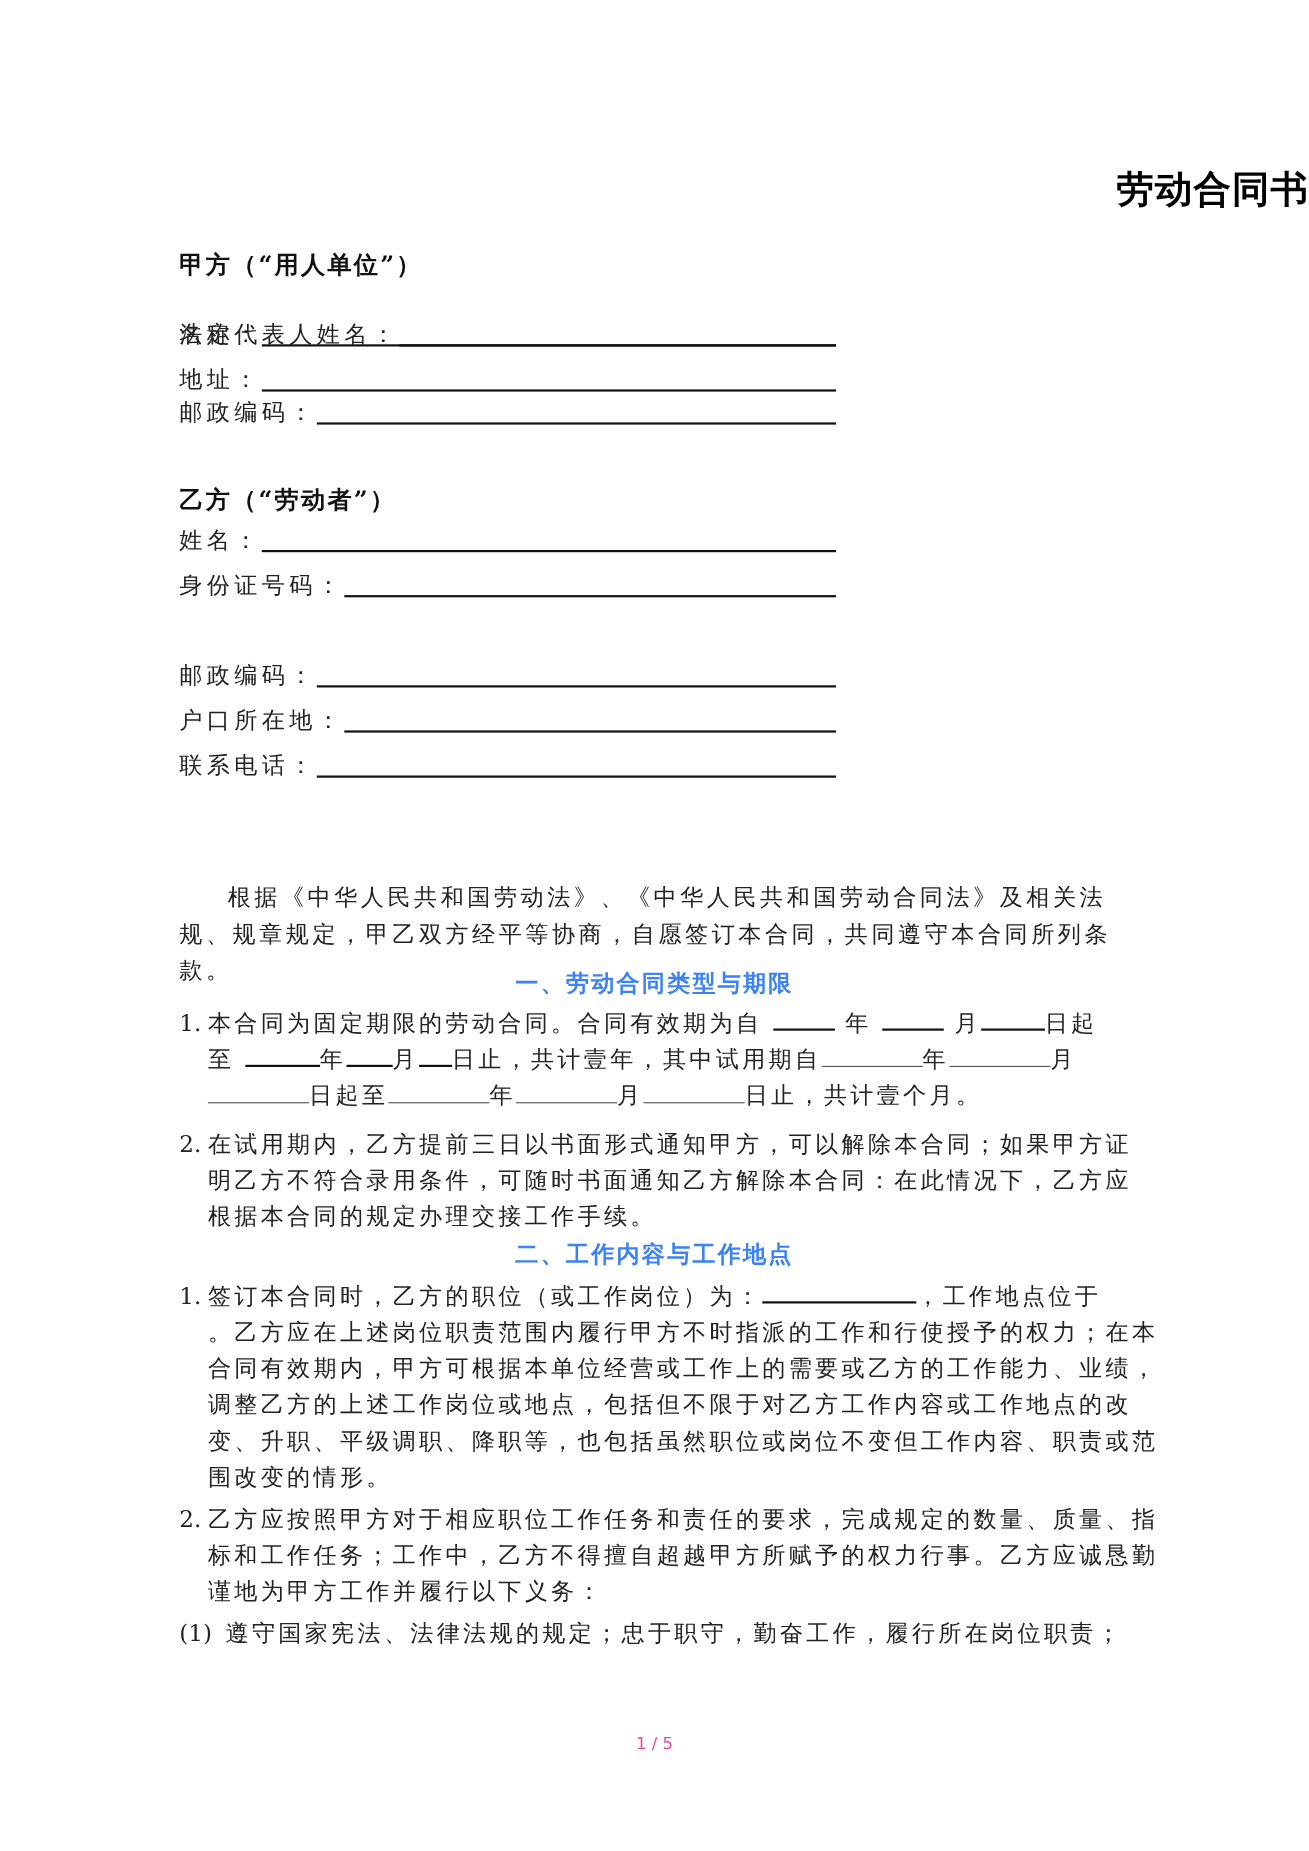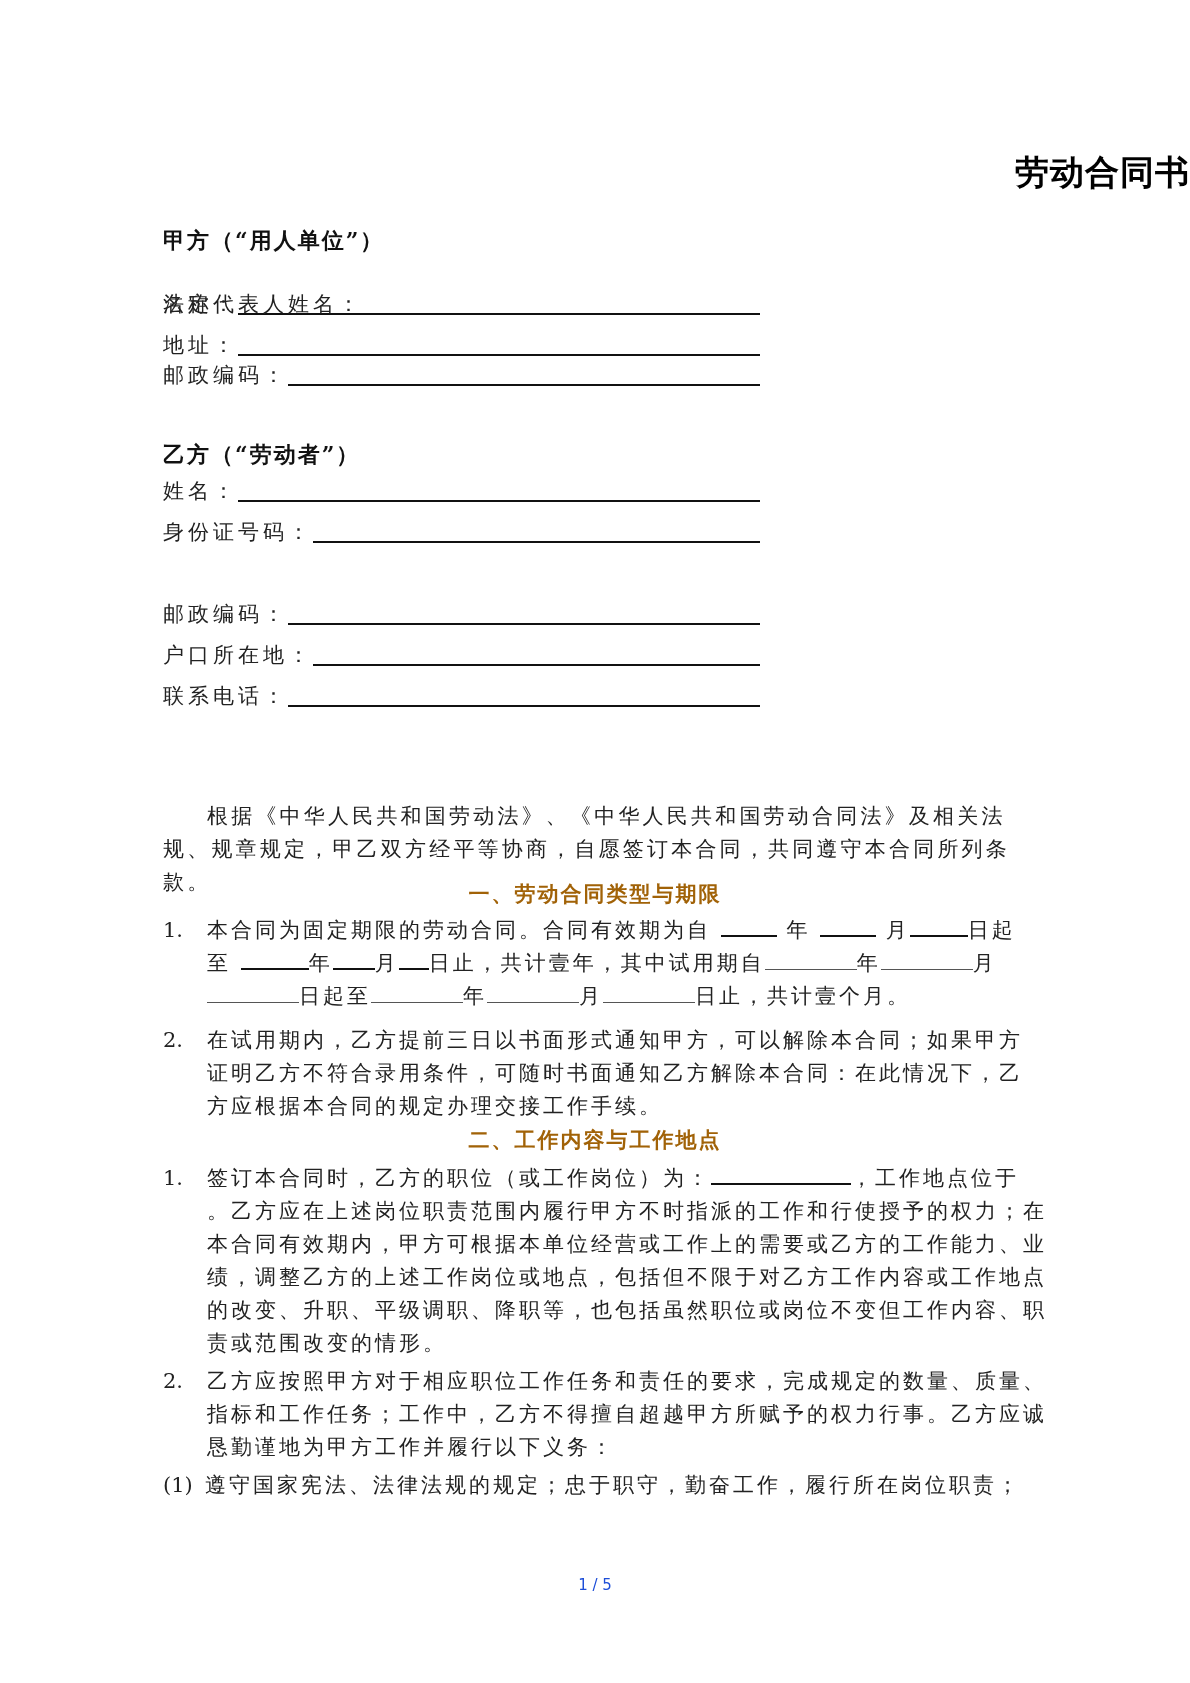--- a/index.html
+++ b/index.html
@@ -12,31 +12,31 @@
            font-size: 34px; letter-spacing: 1px; color: #000; }
 
   .party-head { position: absolute; left: 163px; font-size: 22px; font-weight: bold; color: #111; letter-spacing: 2px; }
   .field-row { position: absolute; left: 163px; width: 597px; height: 30px; display: flex; align-items: flex-end; }
   .field-label { font-size: 21px; letter-spacing: 4px; white-space: nowrap; color: #222; line-height: 26px; }
   .field-line { flex: 1; border-bottom: 2px solid #111; height: 22px; margin-bottom: 2px; }
 
   .para { position: absolute; left: 163px; width: 880px; font-size: 21px; line-height: 33px; letter-spacing: 3.2px; color: #222; }
   .indent { text-indent: 44px; }
 
-  .sec-head { position: absolute; left: 0; width: 1190px; text-align: center; font-size: 21px; font-weight: bold; color: #a16207; letter-spacing: 2px; }
+  .sec-head { position: absolute; left: 0; width: 1190px; text-align: center; font-size: 21px; font-weight: bold; color: #3b82f6; letter-spacing: 2px; }
 
   .item { position: absolute; left: 163px; width: 900px; font-size: 21px; line-height: 33px; color: #222; letter-spacing: 3px; }
   .item .num { position: absolute; left: 0; top: 0; letter-spacing: 0; }
-  .item .body { margin-left: 44px; display: block; }
+  .item .body { margin-left: 26px; display: block; }
 
   .blank { display: inline-block; vertical-align: baseline; border-bottom: 2px solid #111; height: 18px; }
   .blank.thin { border-bottom: 1px solid #555; }
 
   .footer { position: absolute; left: 0; width: 1190px; top: 1576px; text-align: center;
-            font-family: "DejaVu Sans", "Liberation Sans", sans-serif; font-size: 15px; color: #1d4ed8; }
+            font-family: "DejaVu Sans", "Liberation Sans", sans-serif; font-size: 15px; color: #ec4899; }
 </style>
 </head>
 <body>
 
 <div class="page">
 
   <div class="title">劳动合同书</div>
 
   <div class="party-head" style="top:226px;">甲方（“用人单位”）</div>
 

